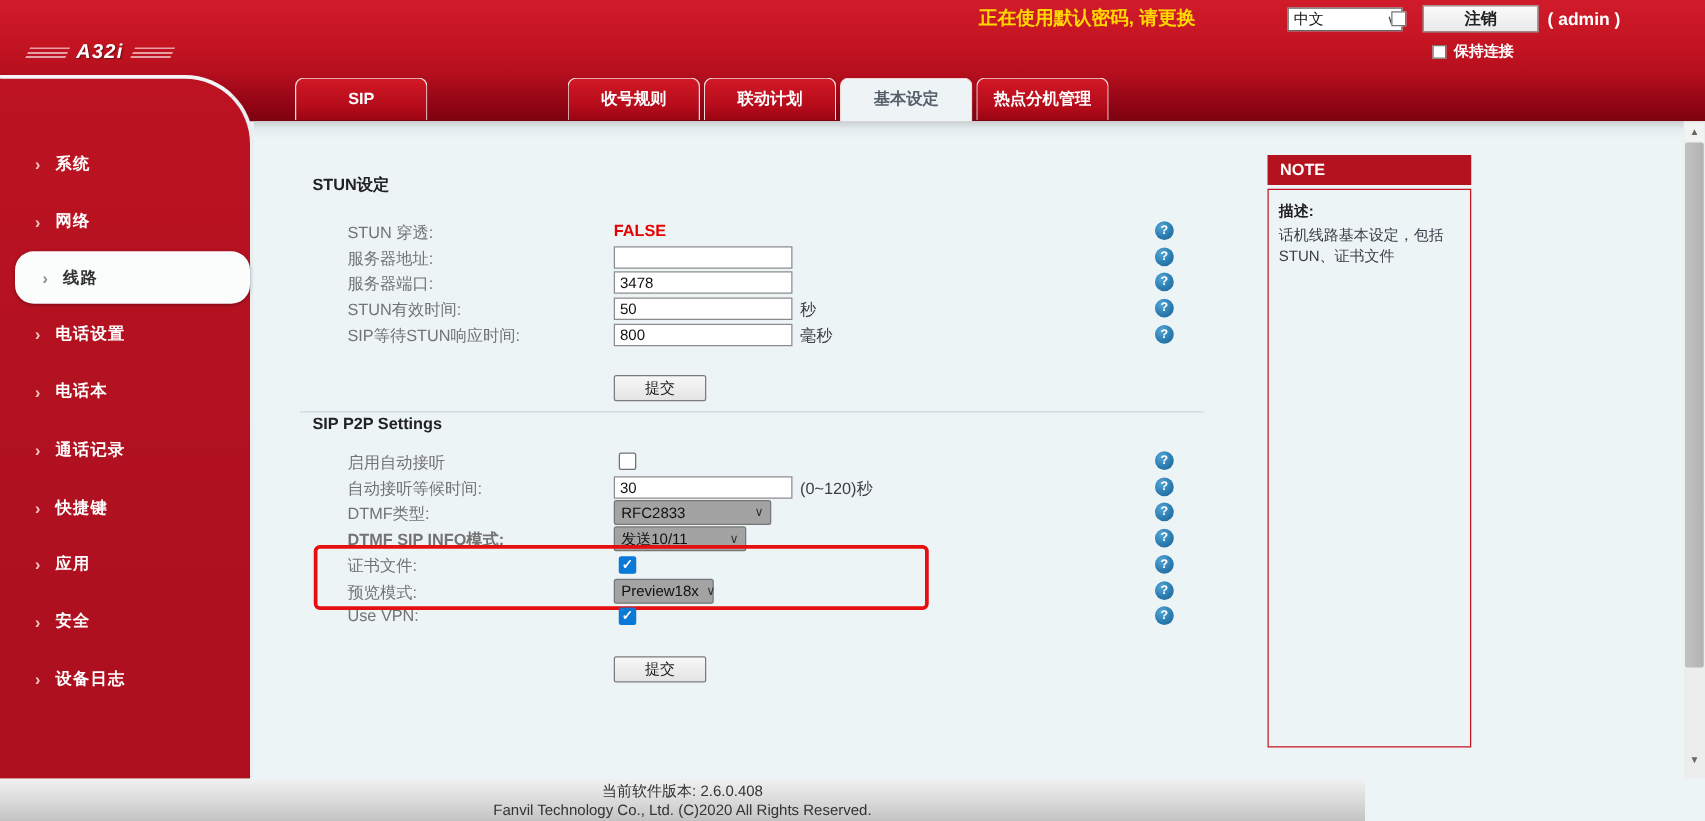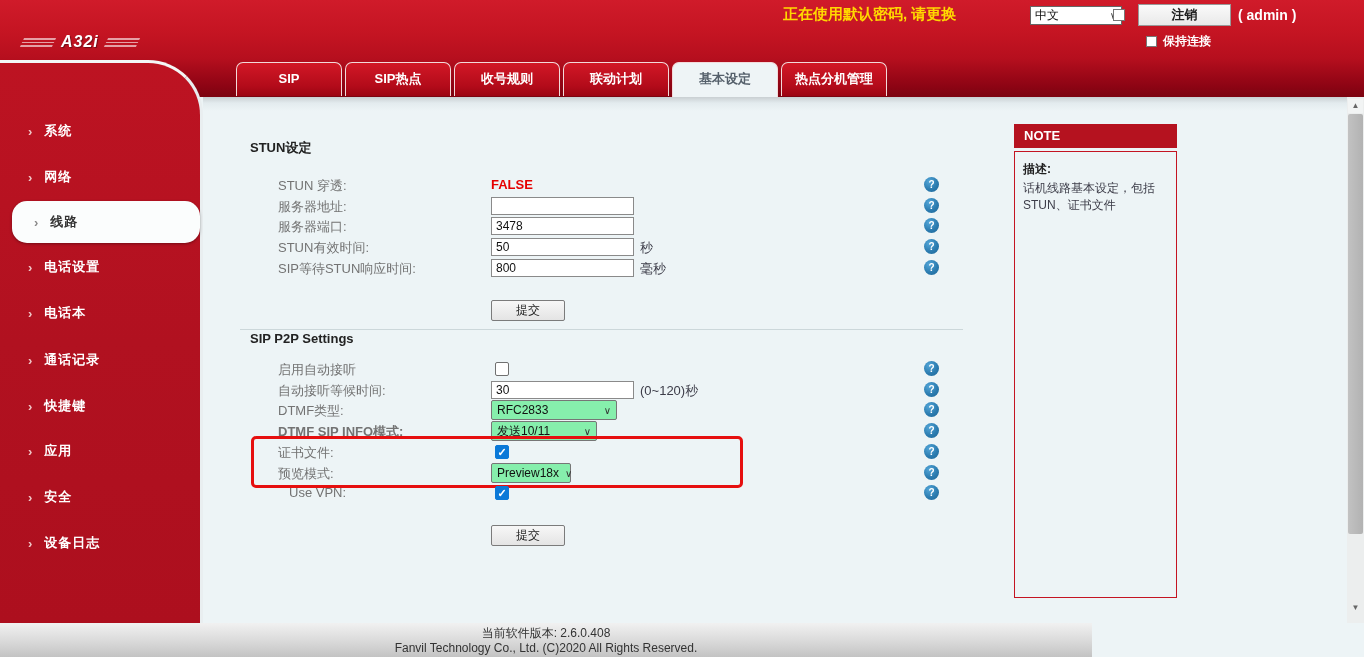--- a/index.html
+++ b/index.html
@@ -54,21 +54,21 @@
     background:linear-gradient(180deg,#c9cfd2 0px, #e3ebee 6px, #edf4f6 14px); }
 
   .sec-title { position:absolute; font-size:13px; font-weight:bold; color:#222; z-index:2; }
   .flabel { position:absolute; font-size:13px; color:#737373; z-index:2; }
   .funit { position:absolute; font-size:13px; color:#3c3c48; z-index:2; }
   .fvalue-red { position:absolute; font-size:13px; font-weight:bold; color:#e60000; z-index:2; }
 
   .tinput { position:absolute; width:143px; height:18px; border:1px solid #8a8a8a; background:#fff;
     font-size:12px; color:#111; padding:1px 4px; font-family:"Liberation Sans",sans-serif; z-index:2; }
 
-  .tselect { position:absolute; height:20px; background:#86efac; border:1px solid #767676; border-radius:2px;
+  .tselect { position:absolute; height:20px; background:#a3a3a3; border:1px solid #767676; border-radius:2px;
     font-size:12px; color:#111; display:flex; align-items:center; justify-content:space-between;
     padding:5px 5px; cursor:pointer; z-index:2; }
   .tselect .arrow { font-size:10px; color:#333; margin-left:6px; }
 
   .cb { position:absolute; width:14px; height:14px; background:#fff; border:1px solid #707070;
     border-radius:2px; cursor:pointer; z-index:5; text-align:center; }
   .cb .tick { display:none; color:#fff; font-size:11px; font-weight:bold; line-height:13px; }
   .cb.on { background:#0b79d8; border-color:#0b79d8; }
   .cb.on .tick { display:block; }
 
@@ -126,21 +126,20 @@
     <span class="mini-cb"></span>
     <div class="logout-btn">注销</div>
     <span class="admin-text">( admin )</span>
     <div class="keep-row">
       <span class="keep-cb"></span>
       <span class="keep-label">保持连接</span>
     </div>
   </div>
 
   <div class="tab" style="left:236px;width:106px;">SIP</div>
-  <div class="tab" style="left:345px;width:106px;">SIP热点</div>
   <div class="tab" style="left:454px;width:106px;">收号规则</div>
   <div class="tab" style="left:563px;width:106px;">联动计划</div>
   <div class="tab active" style="left:672px;width:106px;">基本设定</div>
   <div class="tab" style="left:781px;width:106px;">热点分机管理</div>
 
   <div class="sidebar">
     <div class="nav-item" style="top:50px;">
       <span class="chev">›</span>
       <span class="nav-label">系统</span>
     </div>
@@ -243,21 +242,21 @@
     </span>
   <span class="help" style="top:444px;">?</span>
 
   <span class="flabel" style="left:278px;top:465px;">预览模式:</span>
   <div class="tselect" style="left:491px;top:463px;width:80px;">
     <span>Preview18x</span>
     <span class="arrow">∨</span>
   </div>
   <span class="help" style="top:465px;">?</span>
 
-  <span class="flabel" style="left:278px;top:485px;margin-left:11px;">Use VPN:</span>
+  <span class="flabel" style="left:278px;top:485px;">Use VPN:</span>
   <span class="cb on" style="left:495px;top:486px;">
       <span class="tick">✓</span>
     </span>
   <span class="help" style="top:485px;">?</span>
 
   <div class="hl-box"></div>
 
   <div class="submit-btn" style="top:525px;">提交</div>
 
   <div class="note-header">NOTE</div>

